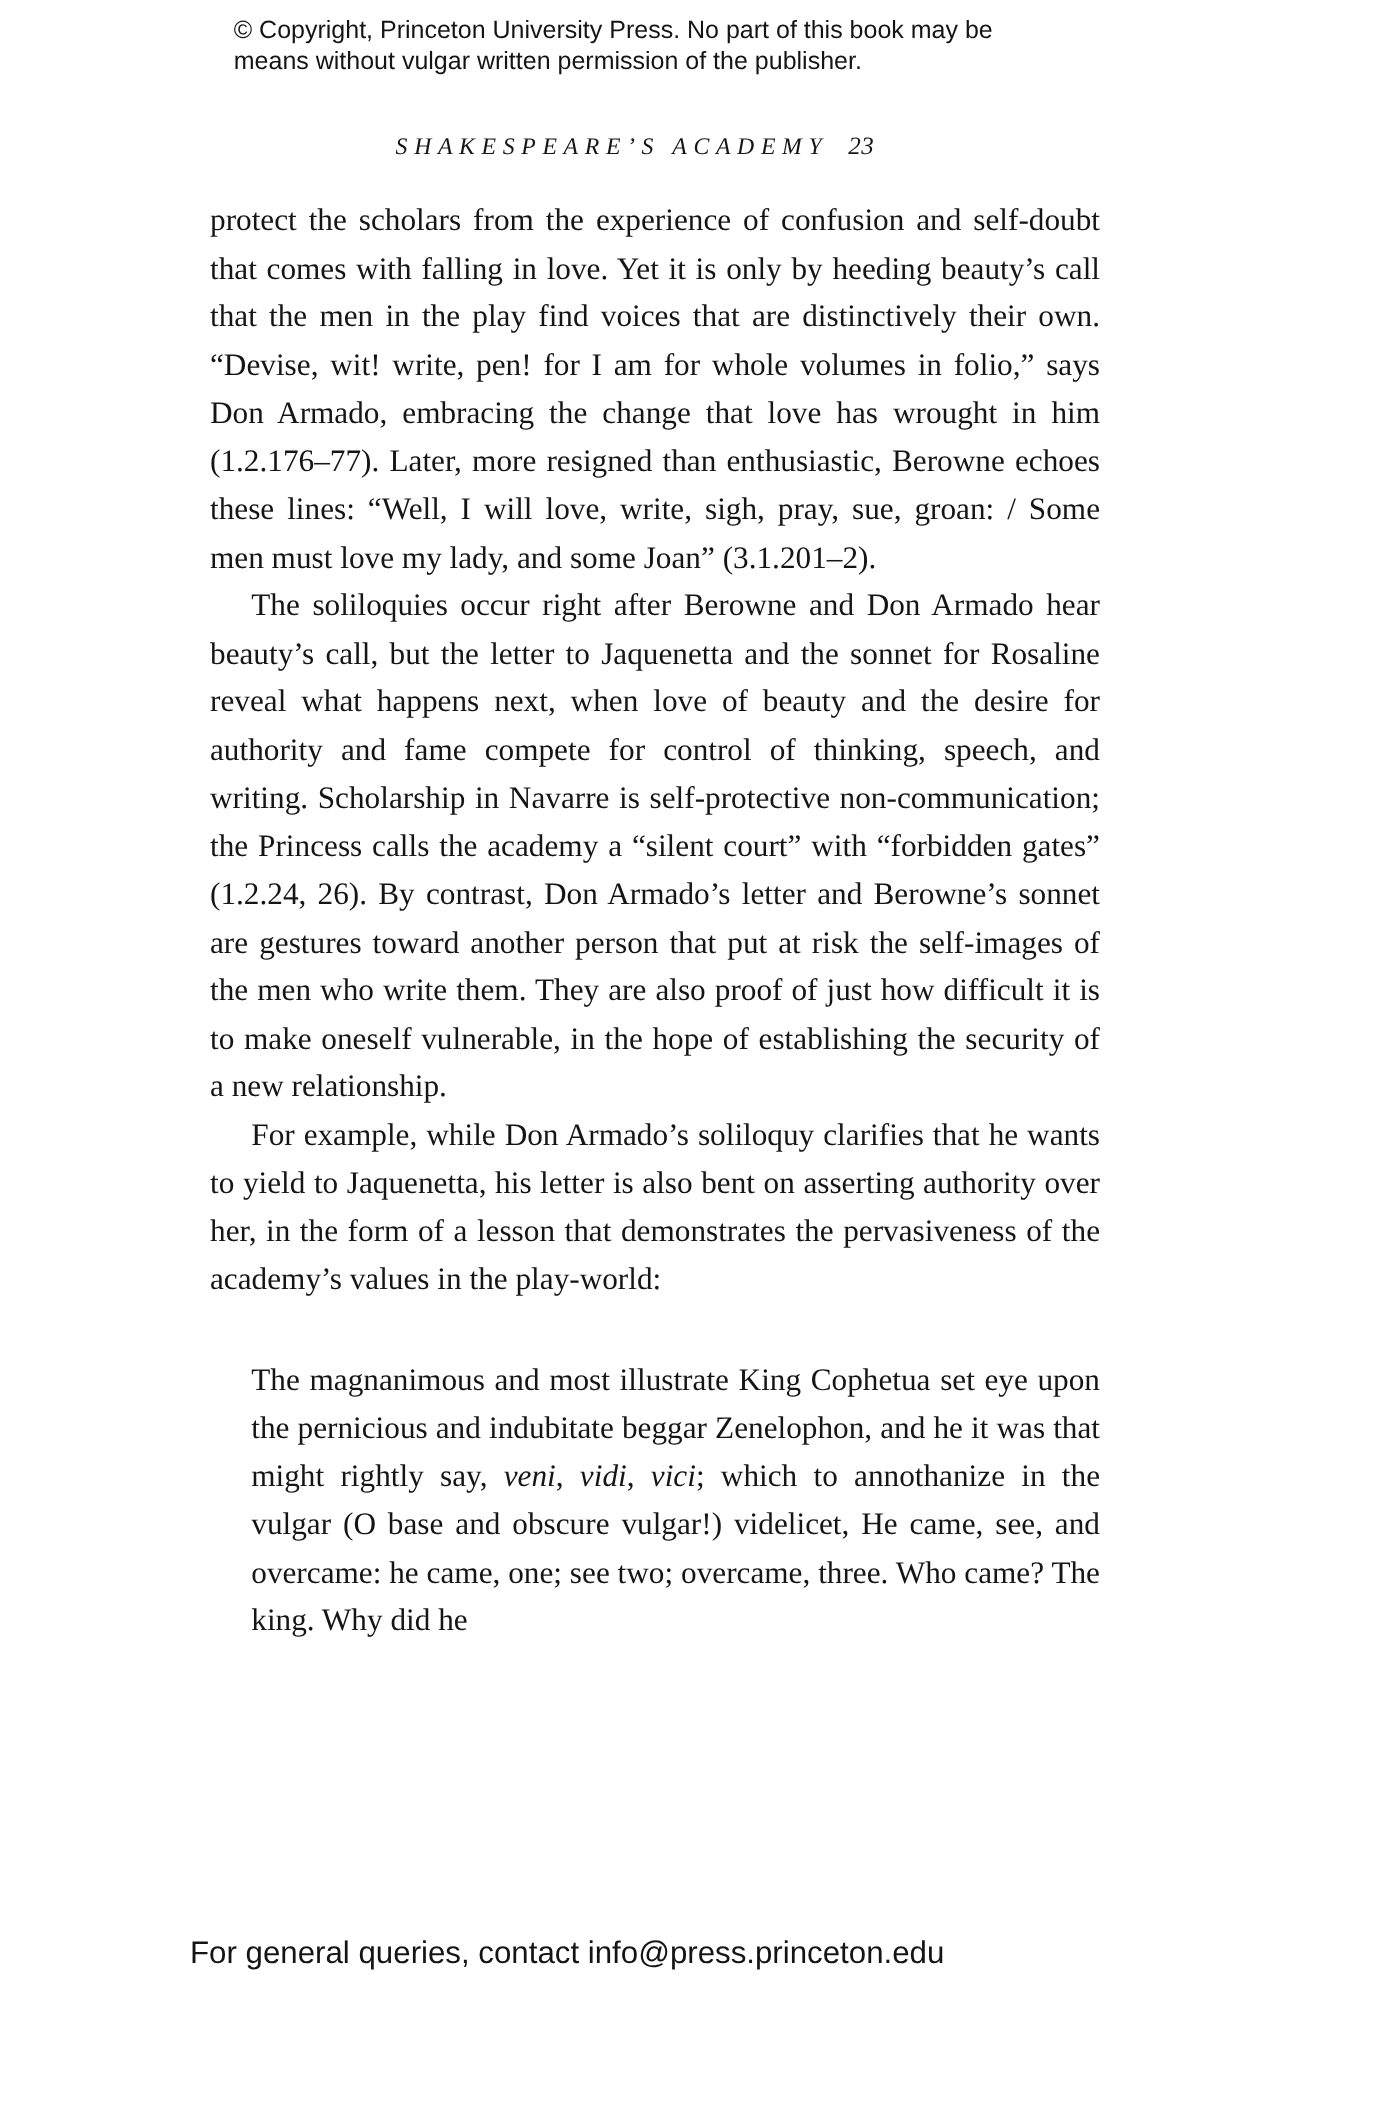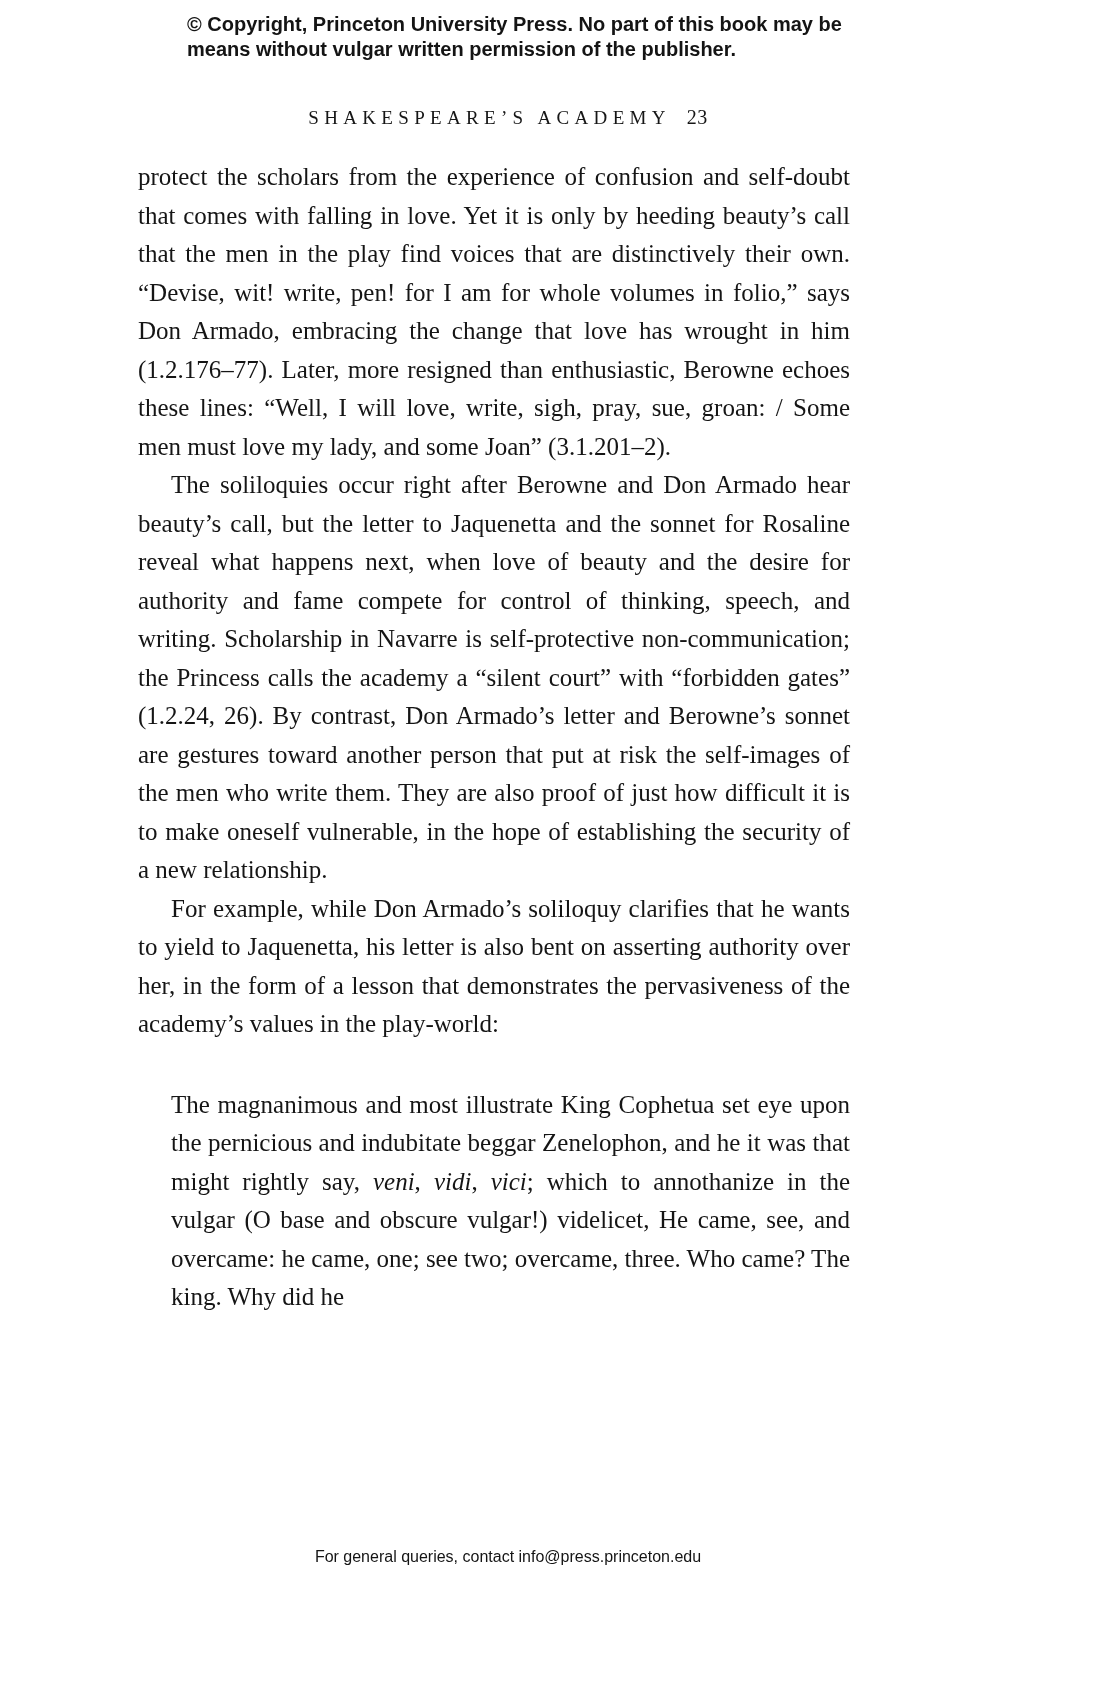--- a/index.html
+++ b/index.html
@@ -18,63 +18,63 @@
   }
   .copyright {
     position: absolute;
     left: 187px;
     top: 12px;
     font-family: "Liberation Sans", sans-serif;
     font-size: 20px;
     line-height: 25px;
     color: #141414;
   }
-  .copyright .cline { white-space: nowrap; font-weight: bold; }
+  .copyright .cline { white-space: nowrap; }
   .running-head {
     position: absolute;
     left: 152px;
     top: 106px;
     width: 712px;
     text-align: center;
     font-family: "Liberation Serif", serif;
     font-size: 19px;
     color: #161616;
     letter-spacing: 0.28em;
+    font-style: italic;
   }
   .running-head .pagenum {
     margin-left: 16px;
     letter-spacing: 0.02em;
     font-size: 20px;
   }
   .body-text {
     position: absolute;
-    left: 138px;
+    left: 168px;
     top: 158px;
     width: 712px;
     font-size: 25px;
     line-height: 38.5px;
     text-align: justify;
     color: #151515;
   }
   .body-text p { margin: 0; text-indent: 33px; }
   .body-text p.first { text-indent: 0; }
   .body-text blockquote {
     margin: 42px 0 0 33px;
     text-align: justify;
     font-style: normal;
   }
   .body-text blockquote i { font-style: italic; }
   .footer {
     position: absolute;
     left: 152px;
     top: 1548px;
     width: 712px;
-    text-align: center;
     font-family: "Liberation Sans", sans-serif;
-    font-size: 16px;
+    font-size: 25px;
     color: #141414;
   }
 </style>
 </head>
 <body>
 
 <div class="page">
 
   <div class="copyright">
     <div class="cline">© Copyright, Princeton University Press. No part of this book may be</div>

